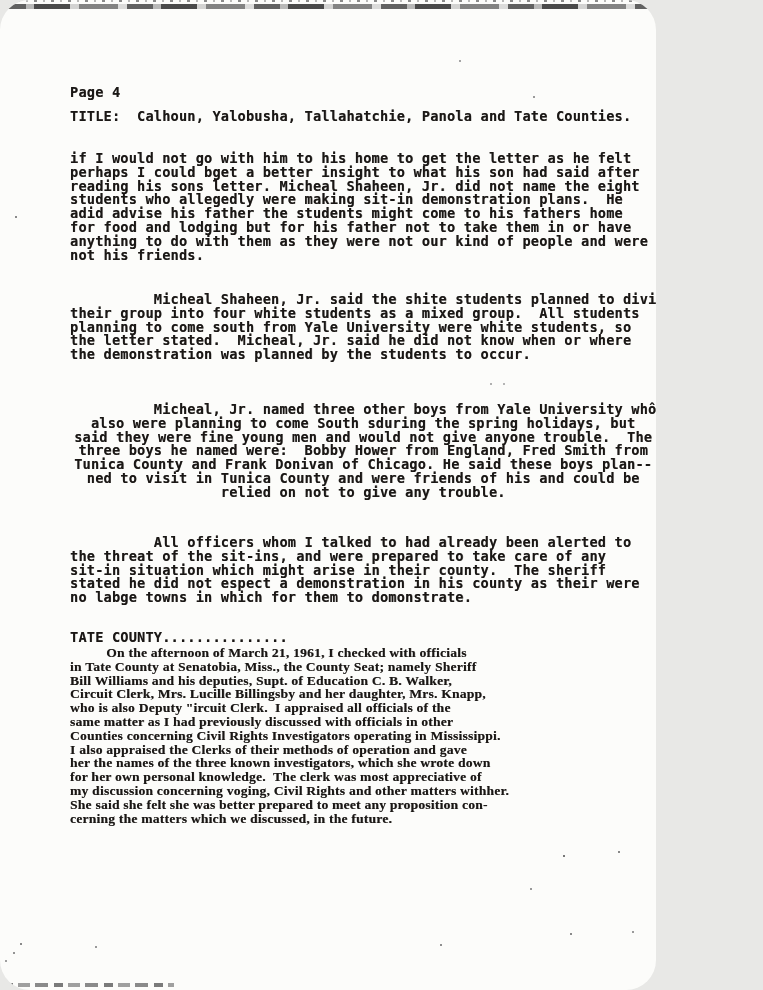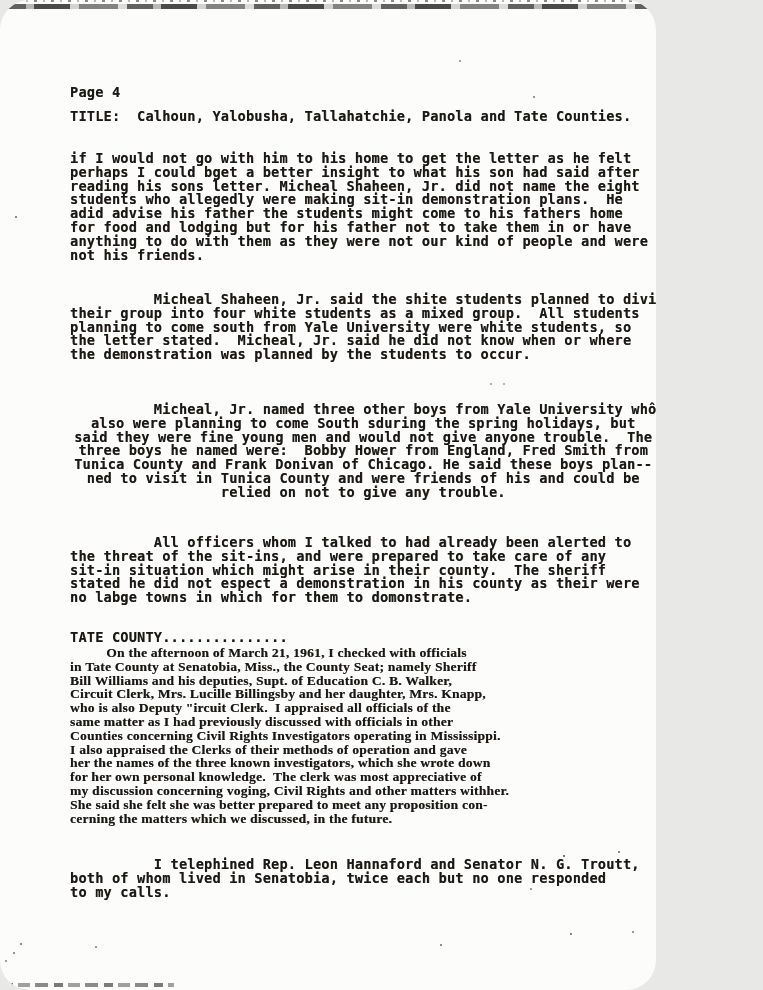--- a/index.html
+++ b/index.html
@@ -147,17 +147,14 @@
 who is also Deputy "ircuit Clerk.  I appraised all officials of the
 same matter as I had previously discussed with officials in other
 Counties concerning Civil Rights Investigators operating in Mississippi.
 I also appraised the Clerks of their methods of operation and gave
 her the names of the three known investigators, which she wrote down
 for her own personal knowledge.  The clerk was most appreciative of
 my discussion concerning voging, Civil Rights and other matters withher.
 She said she felt she was better prepared to meet any proposition con-
 cerning the matters which we discussed, in the future.</pre>
 
-  <pre class="text-block para-6">          I telephined Rep. Leon Hannaford and Senator N. G. Troutt,
-both of whom lived in Senatobia, twice each but no one responded
-to my calls.</pre>
 
 </div>
 
 </body></html>

